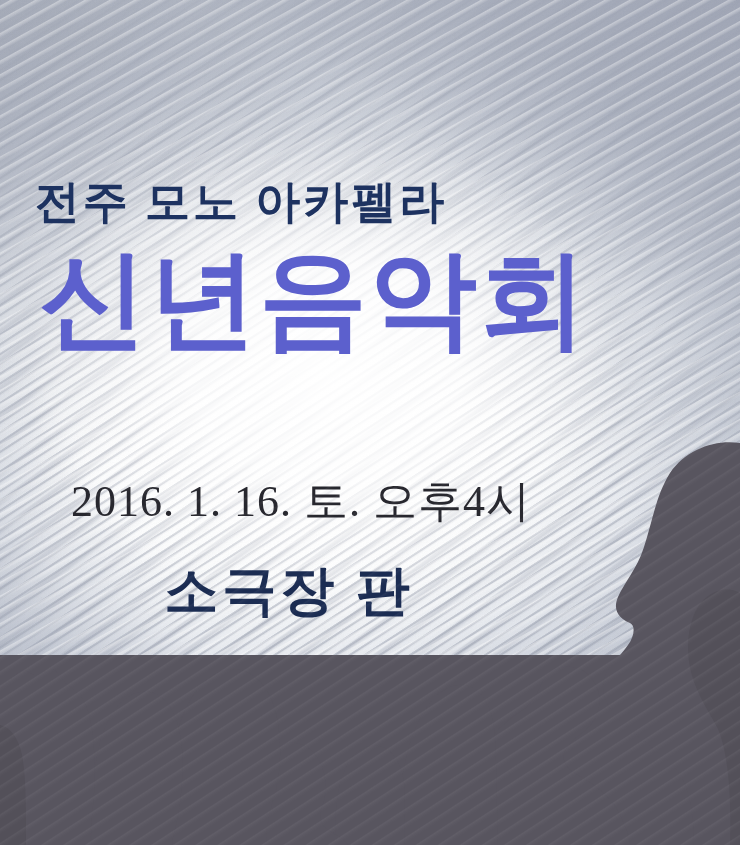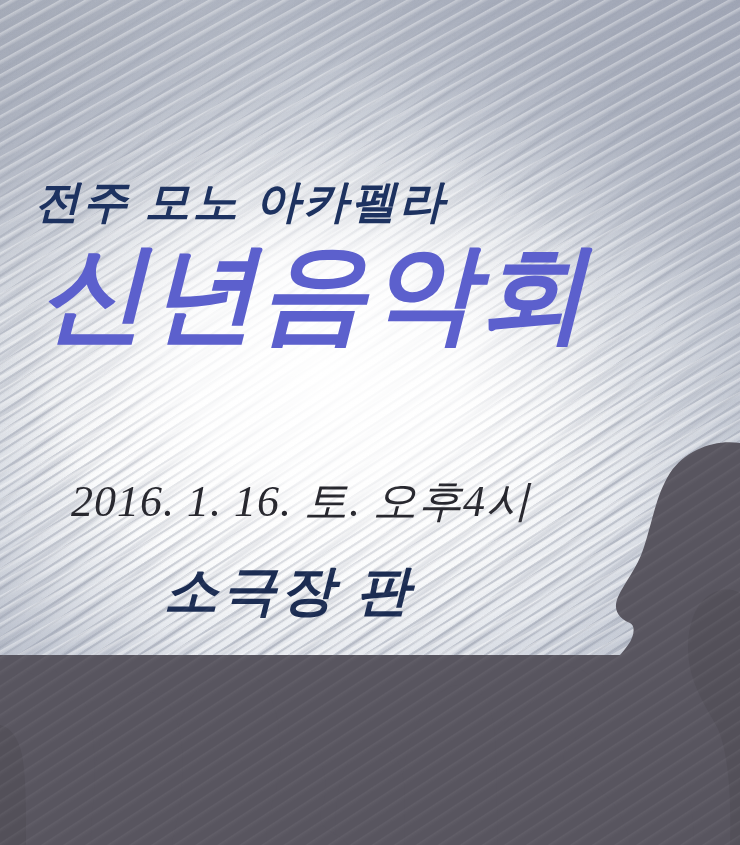--- a/index.html
+++ b/index.html
@@ -8,21 +8,20 @@
     background: #2b2b30;
   }
   #poster {
     position: relative;
     width: 740px;
     height: 845px;
     overflow: hidden;
     font-family: "Liberation Sans", "DejaVu Sans", sans-serif;
     background: #ffffff;
     user-select: none;
-    font-style: italic;
   }
 
   
   .bg-base {
     position: absolute;
     inset: 0;
     background:
       radial-gradient(ellipse 70% 48% at 42% 46%,
         #ffffff 0%, #ffffff 34%, #fbfcfd 48%, #e9ecf1 66%, #cdd2dc 82%, #b9bfcb 100%);
   }
@@ -140,21 +139,21 @@
     font-family: "Liberation Serif", "DejaVu Serif", serif;
     font-size: 45px;
     font-weight: 700;
     letter-spacing: 3px;
     color: #1d3260;
     white-space: nowrap;
   }
   .line-title {
     position: absolute;
     left: 0; right: 0;
-    top: 235px;
+    top: 241px;
     text-align: center;
     padding-right: 112px;
     font-family: "Liberation Sans", "DejaVu Sans", sans-serif;
     font-size: 108px;
     font-weight: 700;
     letter-spacing: 2px;
     color: #5c60cd;
     line-height: 1.08;
     white-space: nowrap;
   }

